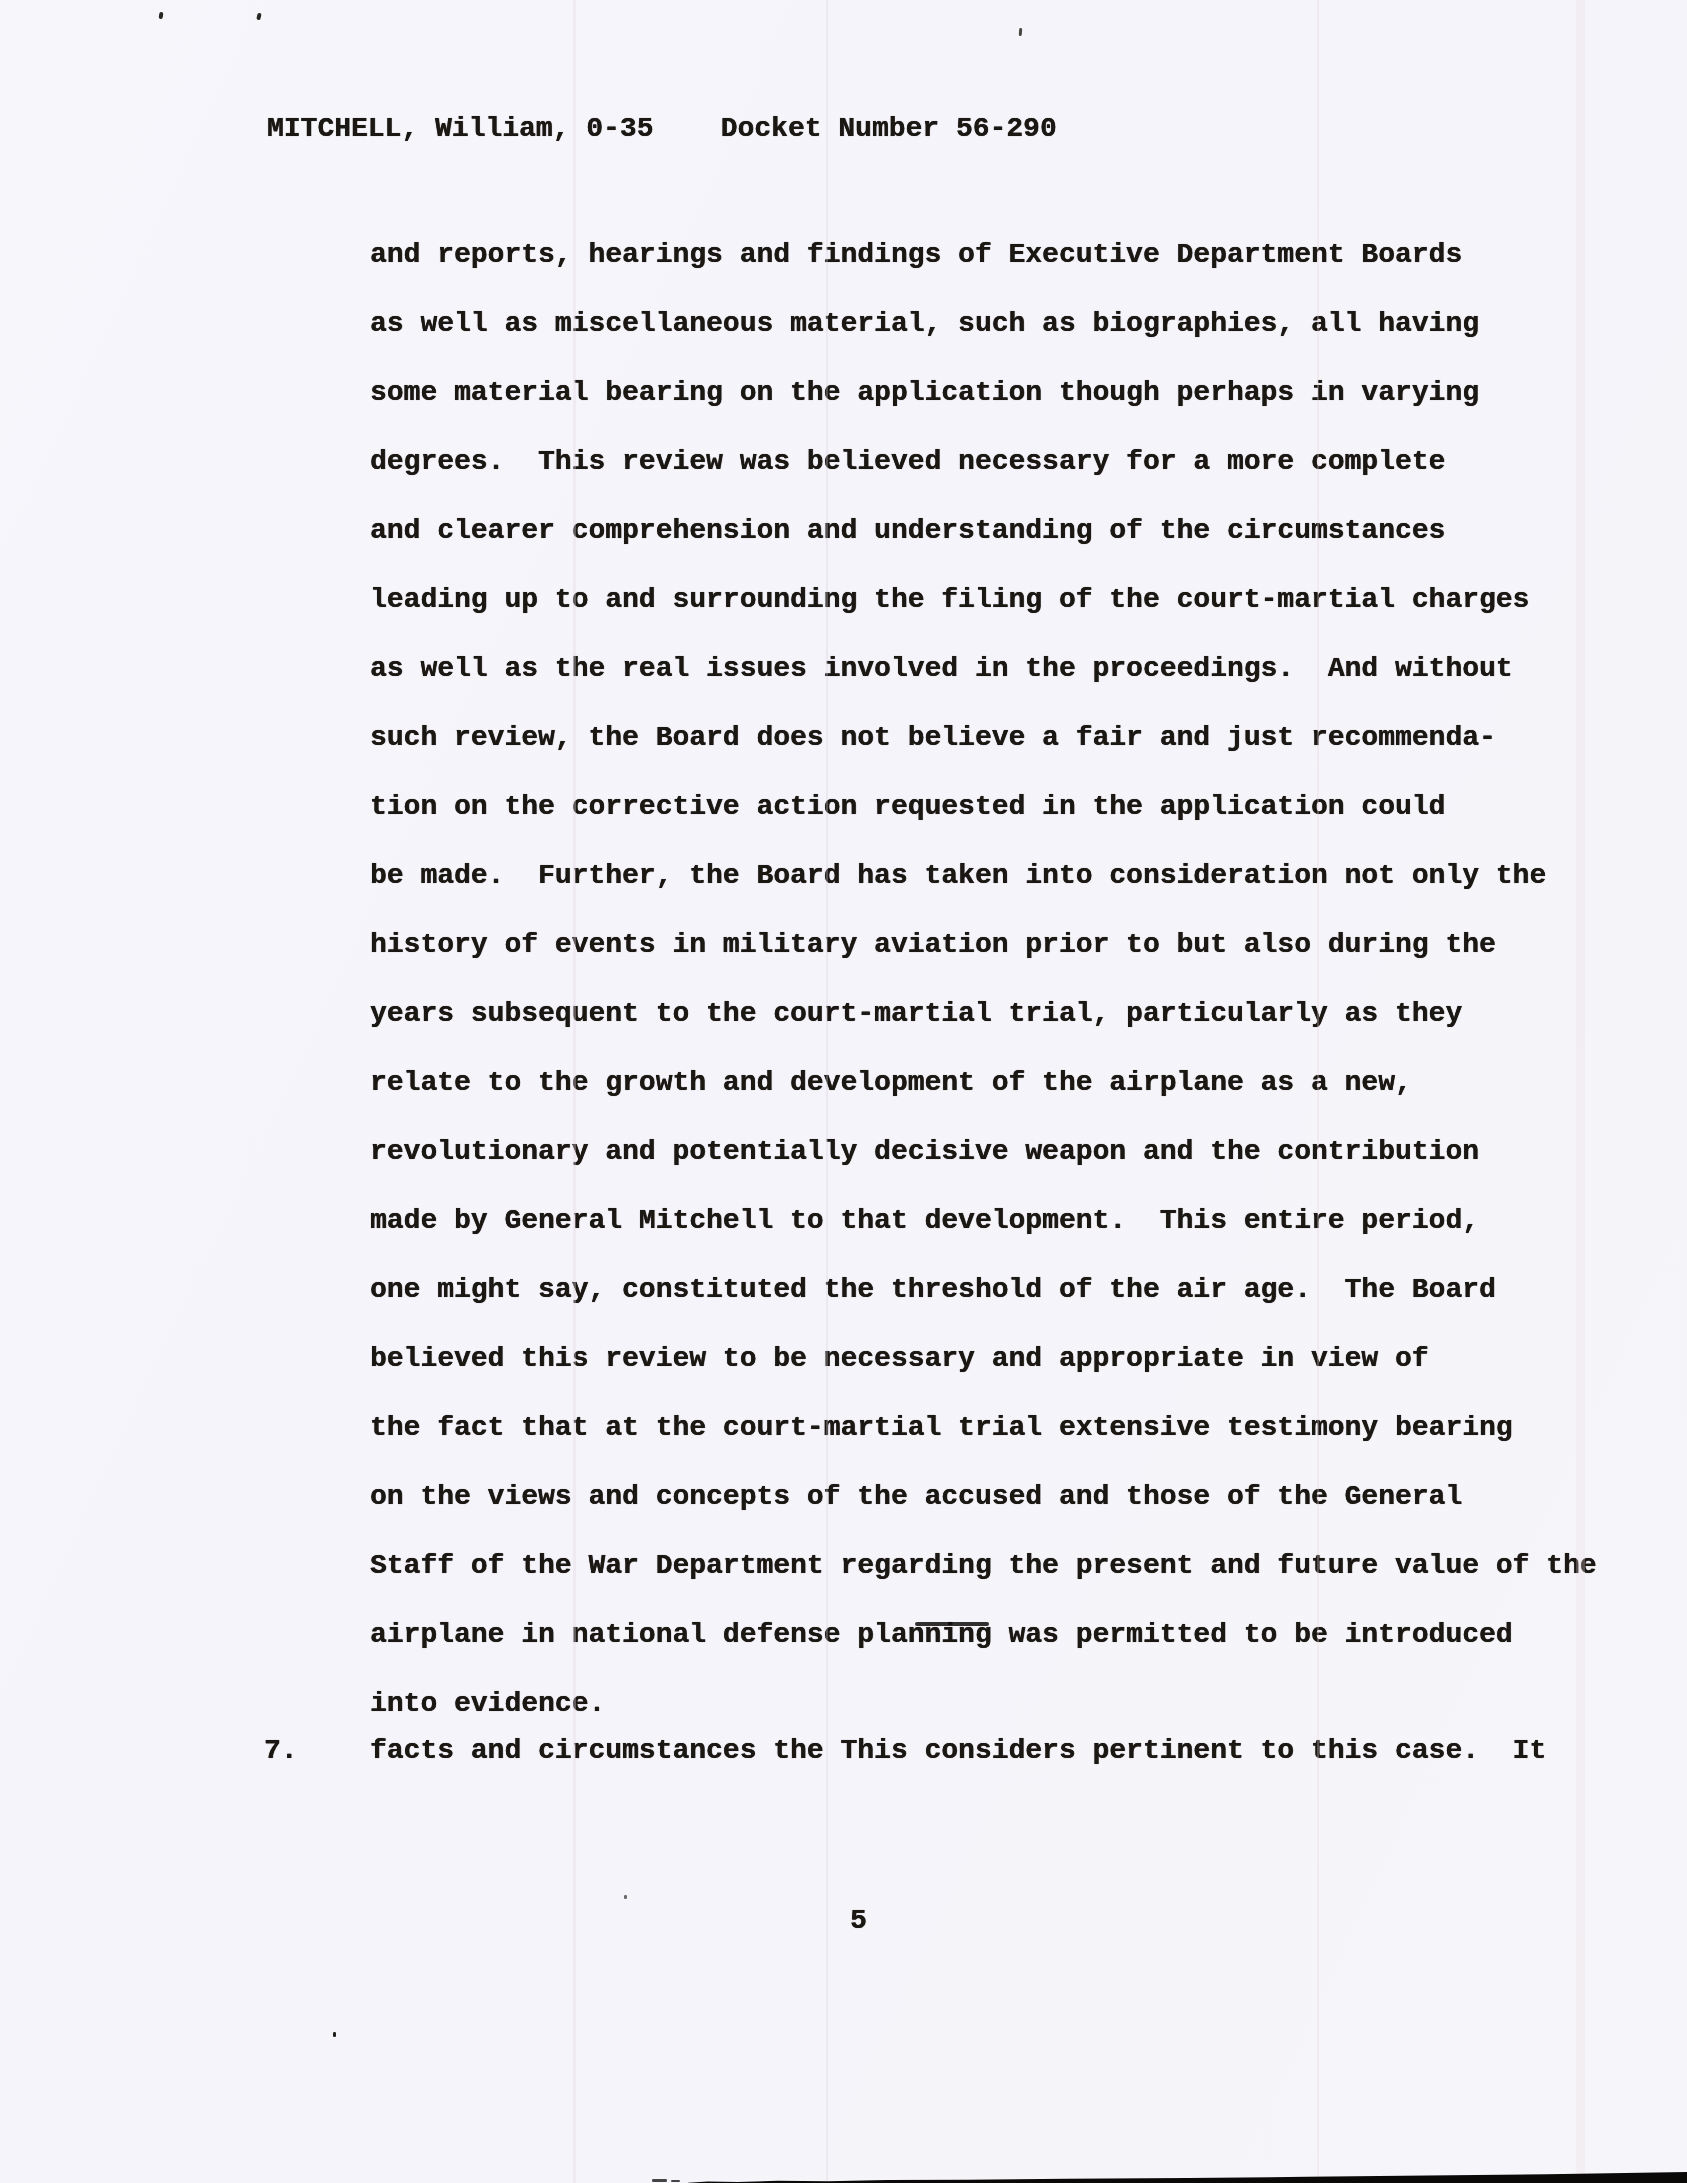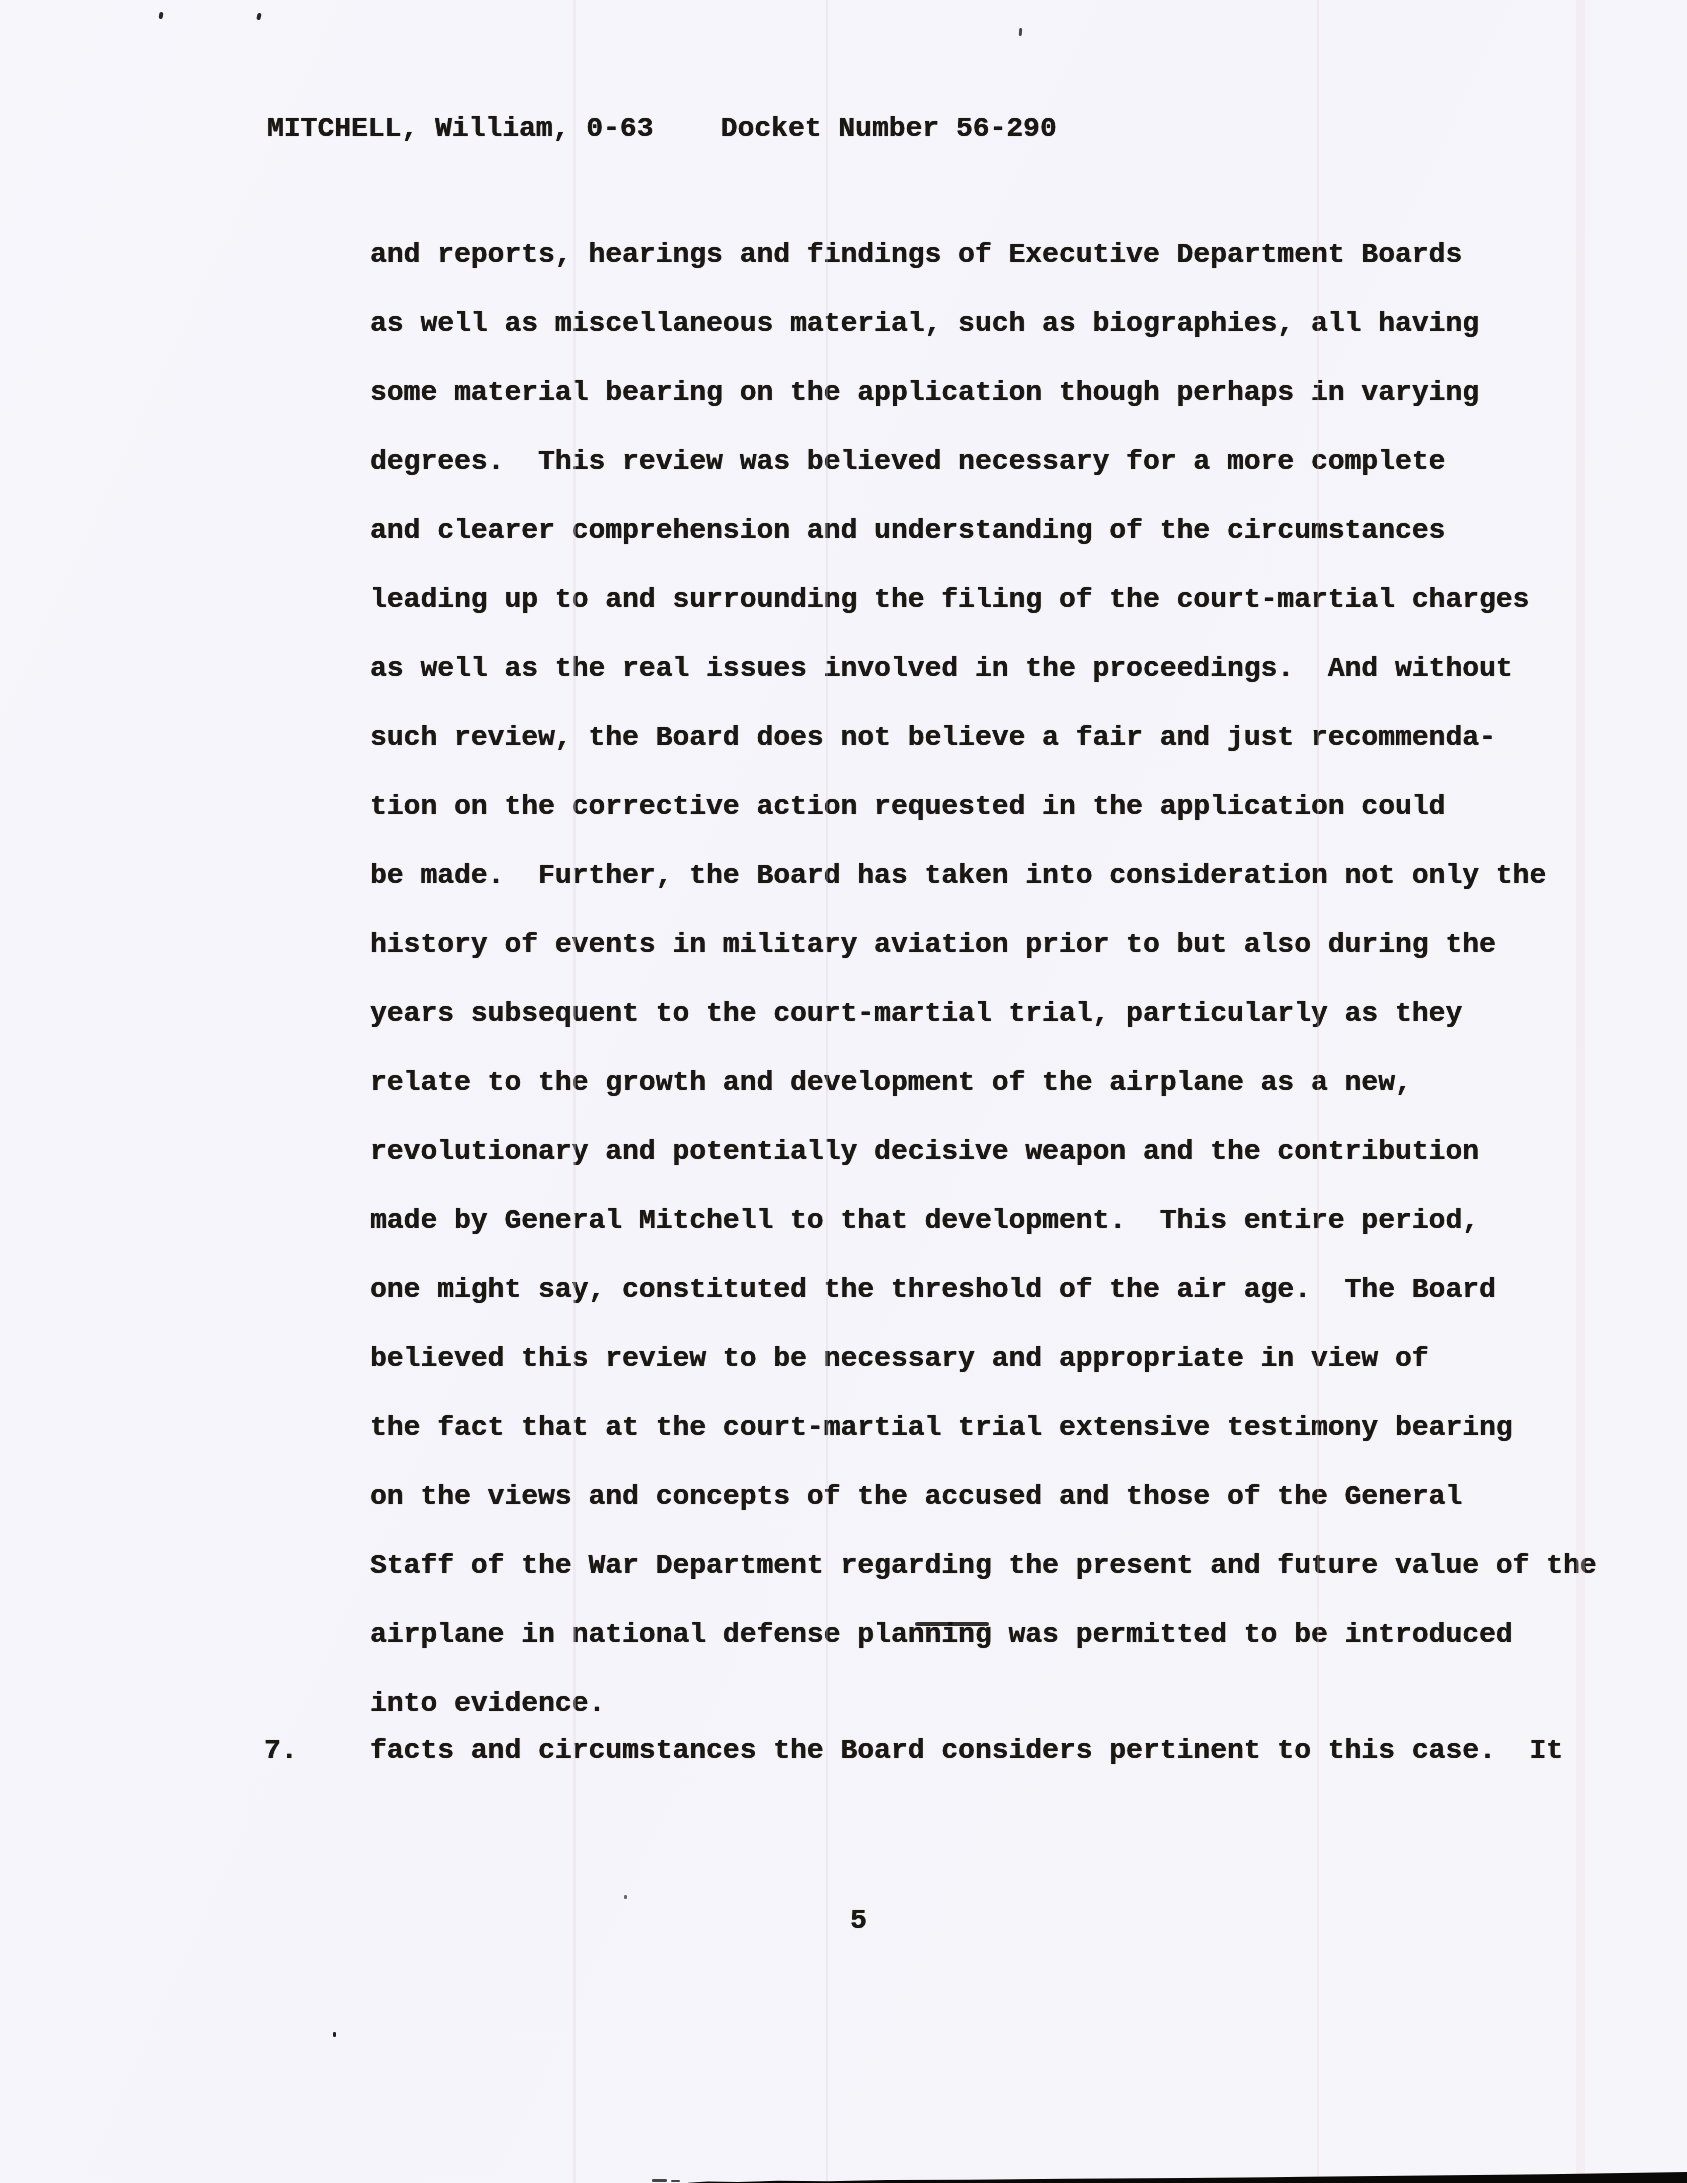--- a/index.html
+++ b/index.html
@@ -50,27 +50,27 @@
   }
   .bottom-dash{position:absolute;background:rgba(12,10,9,.75);border-radius:1.3px;}
   .bottom-dash.b1{left:652px;top:2179px;width:14.6px;height:2.6px;}
   .bottom-dash.b2{left:671px;top:2180px;width:9.3px;height:2px;}
 </style>
 </head>
 <body style="--ink: #1b1713; --paper: #f6f5fa; --bar: #0a0908;">
 
 <div class="page">
 
-  <div class="mono header-line">MITCHELL, William, 0-63    Docket Number 56-290</div>
+  <div class="mono header-line">MITCHELL, William, 0-35    Docket Number 56-290</div>
 
   <div class="mono para-block"><div class="line">and reports, hearings and findings of Executive Department Boards</div><div class="line">as well as miscellaneous material, such as biographies, all having</div><div class="line">some material bearing on the application though perhaps in varying</div><div class="line">degrees.  This review was believed necessary for a more complete</div><div class="line">and clearer comprehension and understanding of the circumstances</div><div class="line">leading up to and surrounding the filing of the court-martial charges</div><div class="line">as well as the real issues involved in the proceedings.  And without</div><div class="line">such review, the Board does not believe a fair and just recommenda-</div><div class="line">tion on the corrective action requested in the application could</div><div class="line">be made.  Further, the Board has taken into consideration not only the</div><div class="line">history of events in military aviation prior to but also during the</div><div class="line">years subsequent to the court-martial trial, particularly as they</div><div class="line">relate to the growth and development of the airplane as a new,</div><div class="line">revolutionary and potentially decisive weapon and the contribution</div><div class="line">made by General Mitchell to that development.  This entire period,</div><div class="line">one might say, constituted the threshold of the air age.  The Board</div><div class="line">believed this review to be necessary and appropriate in view of</div><div class="line">the fact that at the court-martial trial extensive testimony bearing</div><div class="line">on the views and concepts of the accused and those of the General</div><div class="line">Staff of the War Department regarding the present and future value of the</div><div class="line">airplane in national defense planning was permitted to be introduced</div><div class="line">into evidence.</div></div>
 
   <div class="mono item7-num">7.</div>
 
-  <div class="mono item7-block"><div class="line">facts and circumstances the Board considers pertinent to this case.  It</div></div>
+  <div class="mono item7-block"><div class="line">facts and circumstances the This considers pertinent to this case.  It</div></div>
 
   <div class="mono page-number">5</div>
 
   <div class="streak s1"></div>
   <div class="streak s2"></div>
   <div class="streak s3"></div>
   <div class="streak s4"></div>
 
   <div class="speck t1"></div>
   <div class="speck t2"></div>

